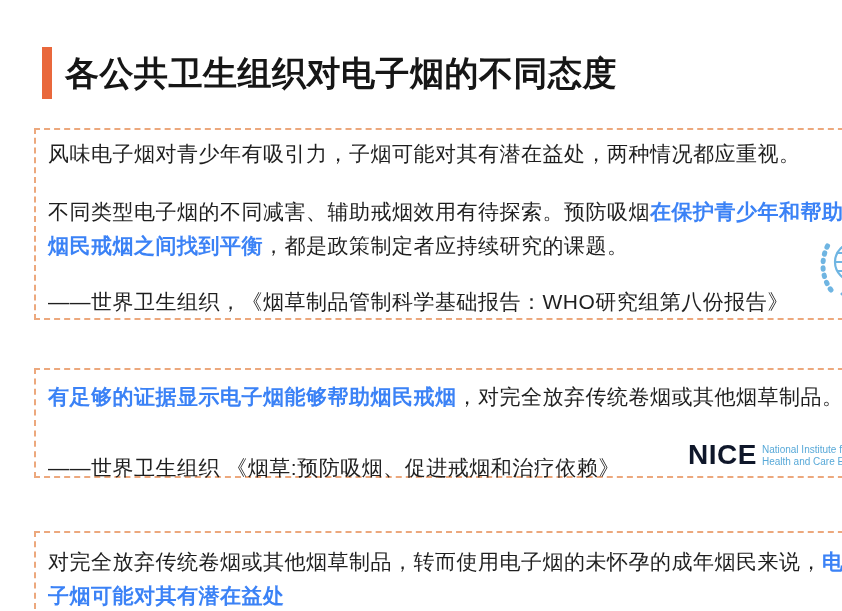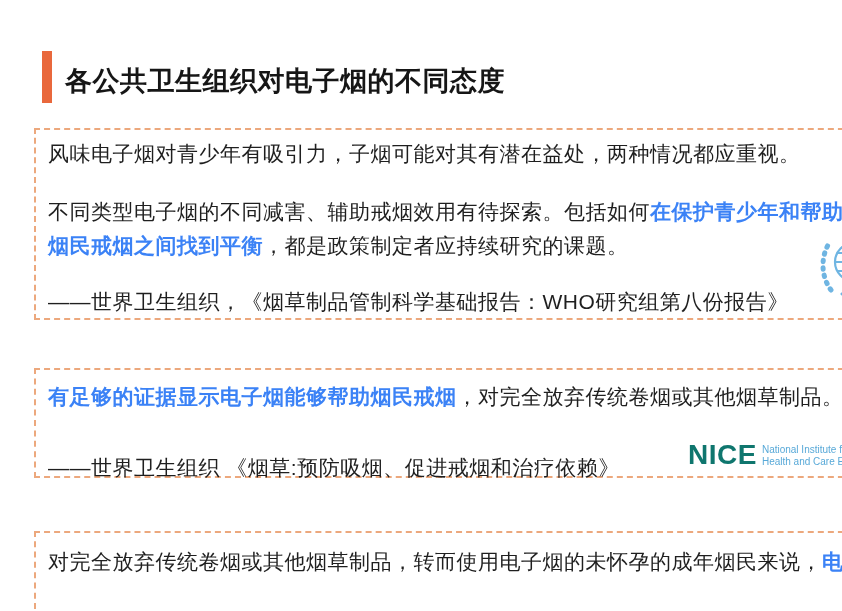--- a/index.html
+++ b/index.html
@@ -16,22 +16,22 @@
   .title-row {
     position: absolute; left: 42px; top: 47px;
     display: flex; align-items: center;
   }
   .accent-bar {
     width: 10px; height: 52px;
     background: #e9683c;
     flex: 0 0 auto;
   }
   h1.page-title {
-    margin: 8px 0 0 13px;
-    font-size: 27px;
+    margin: 0 0 0 13px;
+    font-size: 34px;
     line-height: 52px;
     font-weight: 700;
     letter-spacing: 0.5px;
     white-space: nowrap;
     color: #161616;
   }
 
   
   .quote-box {
     position: absolute;
@@ -73,21 +73,21 @@
     left: 688px; top: 441px;
     display: flex;
     align-items: flex-start;
     white-space: nowrap;
   }
   .nice-word {
     font-size: 28px;
     font-weight: 700;
     line-height: 28px;
     letter-spacing: 0.5px;
-    color: #0f766e;
+    color: #0f172a;
   }
   .nice-tagline {
     margin-left: 5px;
     margin-top: 3px;
     font-size: 10px;
     line-height: 11.5px;
     color: #58a9d8;
   }
   .nice-tagline span { display: block; }
 </style>
@@ -97,21 +97,21 @@
 <div class="title-row">
   <div class="accent-bar"></div>
   <h1 class="page-title">各公共卫生组织对电子烟的不同态度</h1>
 </div>
 
 <section class="quote-box box1">
   <p>
     <span>风味电子烟对青少年有吸引力，子烟可能对其有潜在益处，两种情况都应重视。</span>
   </p>
   <p class="multiline p-gap">
-    <span>不同类型电子烟的不同减害、辅助戒烟效用有待探索。包括如何</span><b>在保护青少年和帮助</b><br>
+    <span>不同类型电子烟的不同减害、辅助戒烟效用有待探索。预防吸烟</span><b>在保护青少年和帮助</b><br>
     <b>烟民戒烟之间找到平衡</b><span>，都是政策制定者应持续研究的课题。</span>
   </p>
   <p class="attr1">
     <span>——世界卫生组织，《烟草制品管制科学基础报告：WHO研究组第八份报告》</span>
   </p>
 </section>
 
 <div class="who-logo">
   <svg width="84" height="84" viewBox="0 0 84 84" aria-hidden="true">
     <g fill="none" stroke="#6fb5e2" stroke-width="2.2">
@@ -142,14 +142,15 @@
   <span class="nice-word">NICE</span>
   <span class="nice-tagline">
     <span>National Institute for</span>
     <span>Health and Care Excellence</span>
   </span>
 </div>
 
 <section class="quote-box box3">
   <p class="multiline">
     <span>对完全放弃传统卷烟或其他烟草制品，转而使用电子烟的未怀孕的成年烟民来说，</span><b>电</b><br>
+    <b>子烟可能对其有潜在益处</b>
   </p>
 </section>
 
 </body></html>

